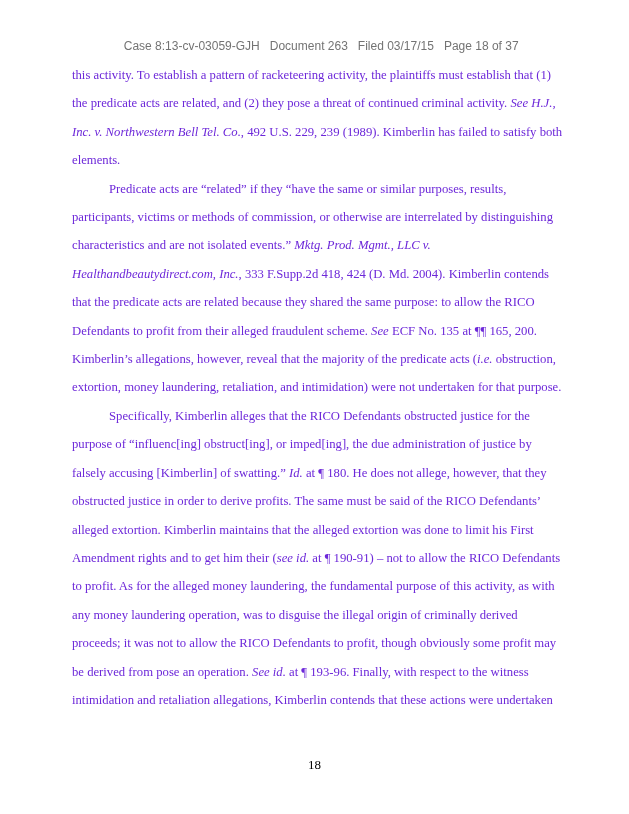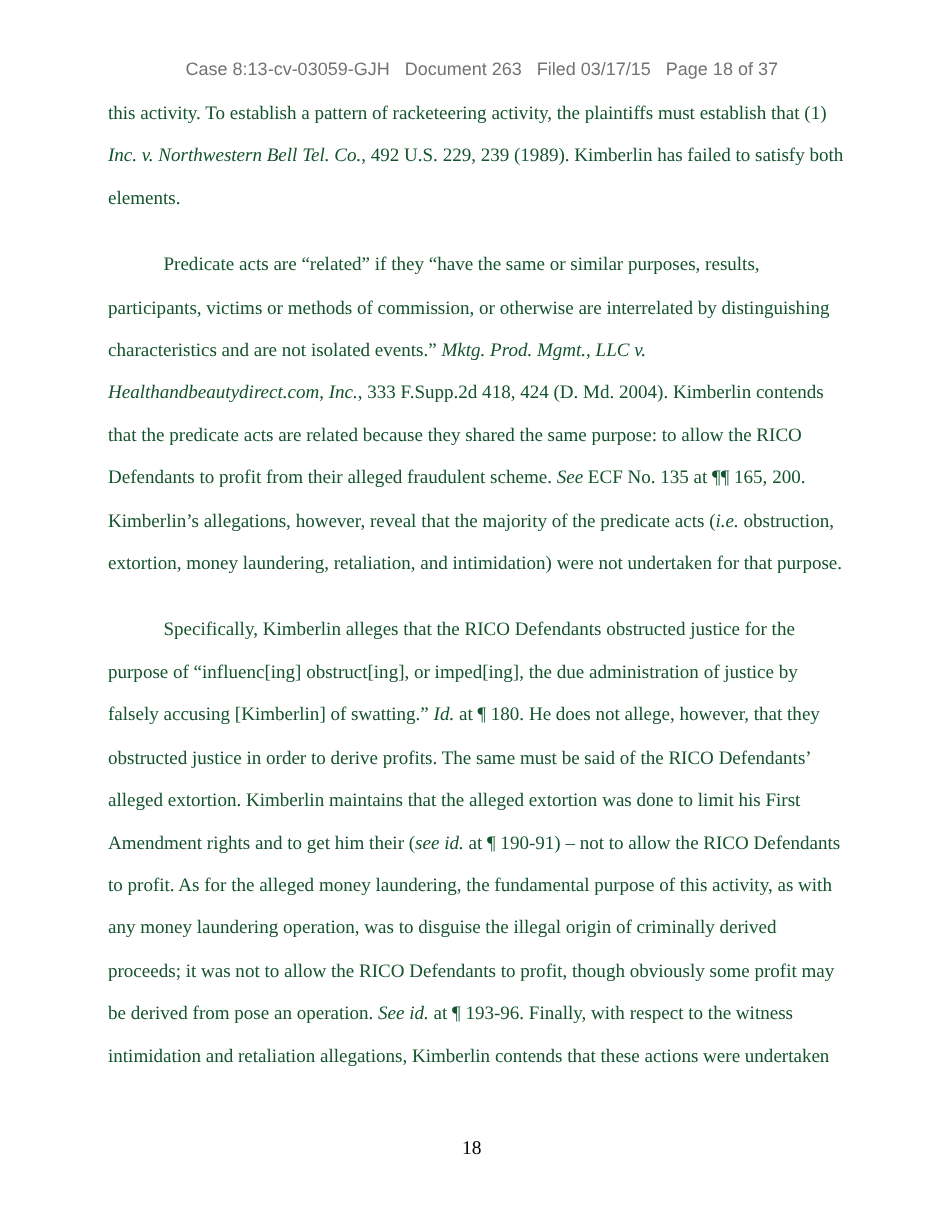--- a/index.html
+++ b/index.html
@@ -27,28 +27,27 @@
     white-space: pre;
   }
   .doc-body {
     position: absolute;
     top: 61px;
     left: 72px;
     width: 492px;
     font-family: "Liberation Serif", serif;
     font-size: 12.7px;
     line-height: 28.4px;
-    color: #14532d;
+    color: #6d28d9;
   }
   .line {
     white-space: nowrap;
   }
   .line.indent {
     padding-left: 37px;
-    margin-top: 16px;
   }
   .seg.italic {
     font-style: italic;
   }
   .doc-footer {
     position: absolute;
     top: 757px;
     left: 0;
     right: 0;
     text-align: center;
@@ -60,20 +59,21 @@
 </head>
 <body>
 
 <div class="page">
   <div class="doc-header">
     <span>Case 8:13-cv-03059-GJH   Document 263   Filed 03/17/15   Page 18 of 37</span>
   </div>
 
   <div class="doc-body" id="doc-body">
       <div class="line"><span class="seg">this activity. To establish a pattern of racketeering activity, the plaintiffs must establish that (1)</span></div>
+      <div class="line"><span class="seg">the predicate acts are related, and (2) they pose a threat of continued criminal activity. </span><span class="seg italic">See H.J.,</span></div>
       <div class="line"><span class="seg italic">Inc. v. Northwestern Bell Tel. Co.</span><span class="seg">, 492 U.S. 229, 239 (1989). Kimberlin has failed to satisfy both</span></div>
       <div class="line"><span class="seg">elements.</span></div>
       <div class="line indent"><span class="seg">Predicate acts are “related” if they “have the same or similar purposes, results,</span></div>
       <div class="line"><span class="seg">participants, victims or methods of commission, or otherwise are interrelated by distinguishing</span></div>
       <div class="line"><span class="seg">characteristics and are not isolated events.” </span><span class="seg italic">Mktg. Prod. Mgmt., LLC v.</span></div>
       <div class="line"><span class="seg italic">Healthandbeautydirect.com, Inc.</span><span class="seg">, 333 F.Supp.2d 418, 424 (D. Md. 2004). Kimberlin contends</span></div>
       <div class="line"><span class="seg">that the predicate acts are related because they shared the same purpose: to allow the RICO</span></div>
       <div class="line"><span class="seg">Defendants to profit from their alleged fraudulent scheme. </span><span class="seg italic">See</span><span class="seg"> ECF No. 135 at ¶¶ 165, 200.</span></div>
       <div class="line"><span class="seg">Kimberlin’s allegations, however, reveal that the majority of the predicate acts (</span><span class="seg italic">i.e.</span><span class="seg"> obstruction,</span></div>
       <div class="line"><span class="seg">extortion, money laundering, retaliation, and intimidation) were not undertaken for that purpose.</span></div>

